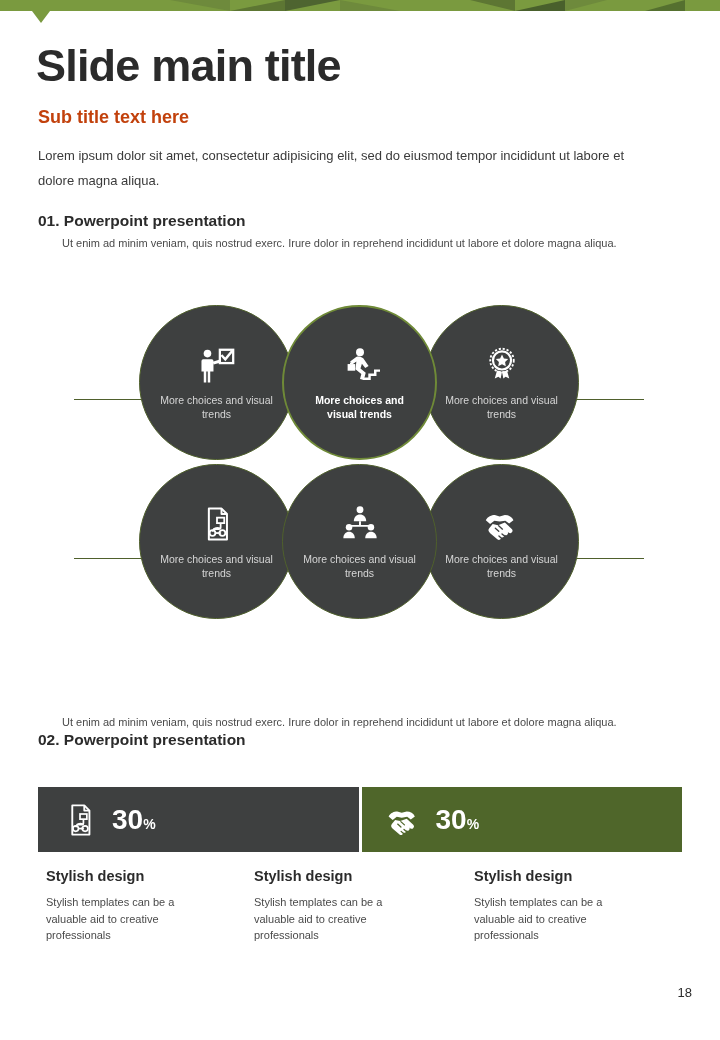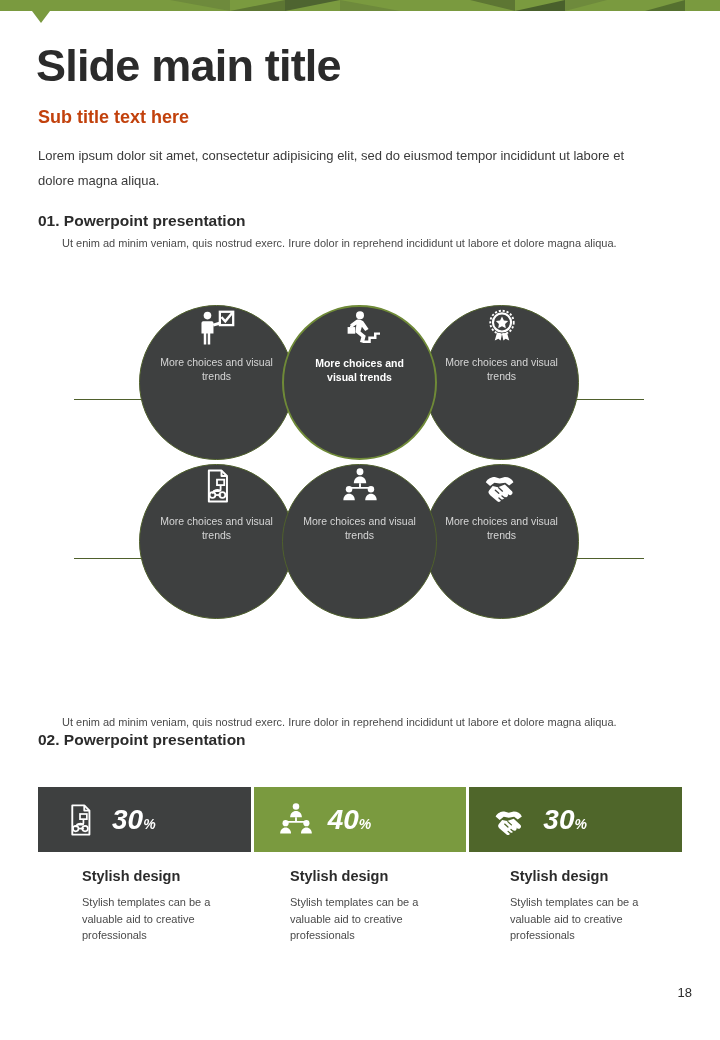--- a/index.html
+++ b/index.html
@@ -112,21 +112,21 @@
 
   .circ {
     position: absolute;
     width: 155px; height: 155px;
     border-radius: 50%;
     background: #3e4040;
     border: 1.5px solid #4f602c;
     display: flex;
     flex-direction: column;
     align-items: center;
-    justify-content: flex-start;
+    justify-content: center;
   }
   .circ.accent {
     border: 2px solid #6f8a37;
     z-index: 6;
   }
   .c-top-1 { left: 139px; top: 15px; z-index: 3; }
   .c-top-2 { left: 282px; top: 15px; }
   .c-top-3 { left: 424px; top: 15px; z-index: 2; }
   .c-bot-1 { left: 139px; top: 174px; z-index: 3; }
   .c-bot-2 { left: 282px; top: 174px; z-index: 5; }
@@ -167,39 +167,37 @@
     height: 65px;
     display: flex;
   }
   .stat-bar {
     flex: 1;
     display: flex;
     align-items: center;
     padding-left: 22px;
     gap: 12px;
     margin-right: 3px;
-    font-style: italic;
   }
   .stat-bar:last-child { margin-right: 0; }
   .stat-bar .sic { width: 40px; height: 40px; display: flex; align-items: center; justify-content: center; }
   .stat-num {
     font-size: 28px;
     font-weight: bold;
     color: #ffffff;
     line-height: 1;
   }
   .stat-num .pct { font-size: 14px; font-weight: bold; }
 
   
   .bottom-cols {
     position: absolute;
     left: 38px; top: 868px;
     width: 644px;
     display: flex;
-    margin-left: 36px;
   }
   .bcol { flex: 1; padding-right: 40px; }
   .bcol:nth-child(1) { padding-left: 8px; }
   .bcol:nth-child(2) { padding-left: 0px; }
   .bcol:nth-child(3) { padding-left: 12px; }
   .bcol h4 {
     font-size: 14.5px;
     font-weight: bold;
     color: #2b2b2b;
     margin-bottom: 10px;
@@ -352,36 +350,20 @@
         <path d="M23 29 l3 2 l-3 2 z" fill="#fff"></path>
         <path d="M25 20.5 v4 a2 2 0 0 1 -2 2 h-6" fill="none" stroke="#fff" stroke-width="2"></path>
         <path d="M25 26 c-5 -2 -8 0 -9 3.5" fill="none" stroke="#fff" stroke-width="2"></path>
       </svg>
     </span>
     <span class="stat-num">
       <span>30</span><span class="pct">%</span>
     </span>
   </div>
 
-  <div class="stat-bar" id="stat-1" style="background: rgb(122, 154, 63);">
-    <span class="sic">
-      <svg viewBox="0 0 42 42" width="38" height="38">
-        <circle cx="21" cy="6" r="3.6" fill="#fff"></circle>
-        <path d="M14.5 18 c0 -4.3 2.9 -7 6.5 -7 s6.5 2.7 6.5 7 z" fill="#fff"></path>
-        <path d="M21 18 v5 M10 27 v-2 c0 -1 0.8 -2 2 -2 h18 c1.2 0 2 1 2 2 v2" fill="none" stroke="#fff" stroke-width="2"></path>
-        <circle cx="9.5" cy="24.5" r="3.4" fill="#fff"></circle>
-        <path d="M3.5 36 c0 -4.2 2.7 -6.8 6 -6.8 s6 2.6 6 6.8 z" fill="#fff"></path>
-        <circle cx="32.5" cy="24.5" r="3.4" fill="#fff"></circle>
-        <path d="M26.5 36 c0 -4.2 2.7 -6.8 6 -6.8 s6 2.6 6 6.8 z" fill="#fff"></path>
-      </svg>
-    </span>
-    <span class="stat-num">
-      <span>40</span><span class="pct">%</span>
-    </span>
-  </div>
 
   <div class="stat-bar" id="stat-2" style="background: rgb(79, 102, 42);">
     <span class="sic">
       <svg viewBox="0 0 42 42" width="38" height="38">
         <path d="M4 17 c2 -4 6 -5.5 9.5 -5.5 l5 1.5 l5.5 -1.5 c4 0 7.5 1.8 9 5.5 l-4.5 3.5 l-4 -3 l-6 1 l-5.5 -1 l-4.5 3.5 z" fill="#fff"></path>
         <path d="M24 19.5 l7.5 7 a2.6 2.6 0 0 1 -3.4 3.8 l-1 -0.9 a2.4 2.4 0 0 1 -3.6 2.9 a2.4 2.4 0 0 1 -3.5 2.6 a2.3 2.3 0 0 1 -3.6 2.3 l-7.8 -6.6 c-2 -1.7 -2.4 -3.6 -1 -5.2 l3.6 -4.3 l5.6 1.1 z" fill="#fff"></path>
         <path d="M14 25.5 l3.6 3.2 M17.5 22.8 l4 3.6 M21 31.4 l2.6 2.3 M17.8 33.6 l2 1.8" stroke="#4f662a" stroke-width="1.4" stroke-linecap="round"></path>
       </svg>
     </span>
     <span class="stat-num">

